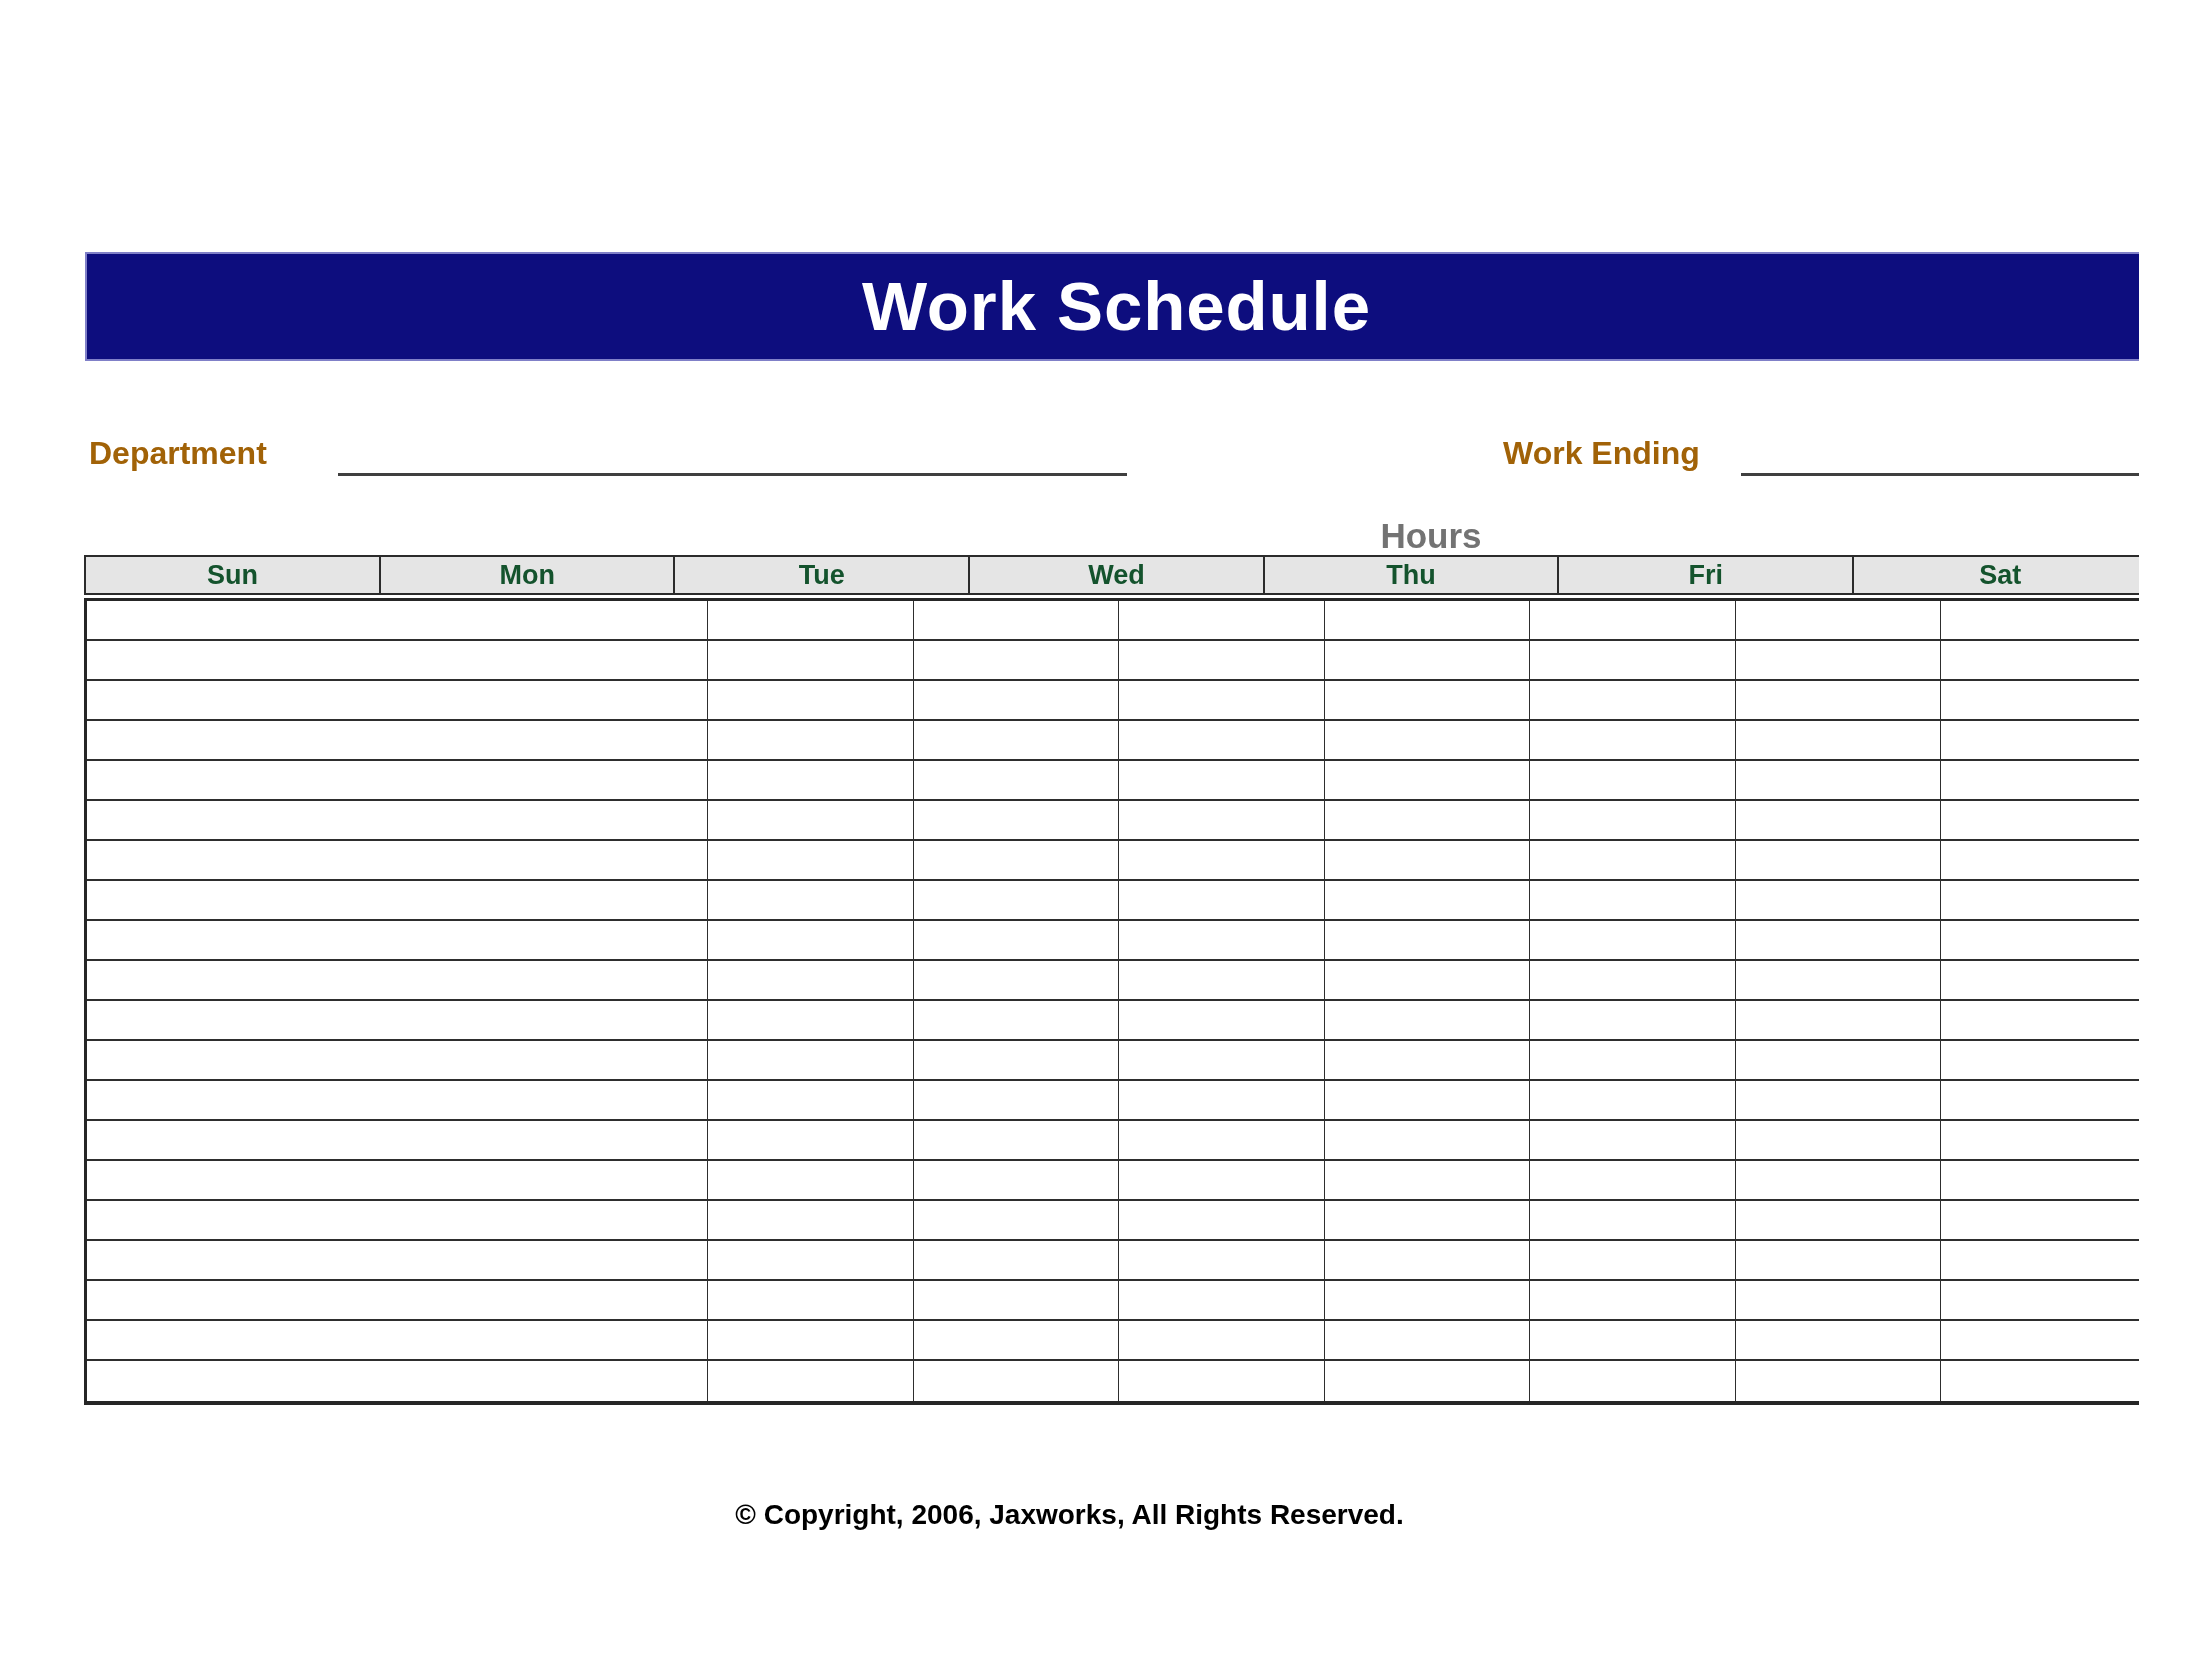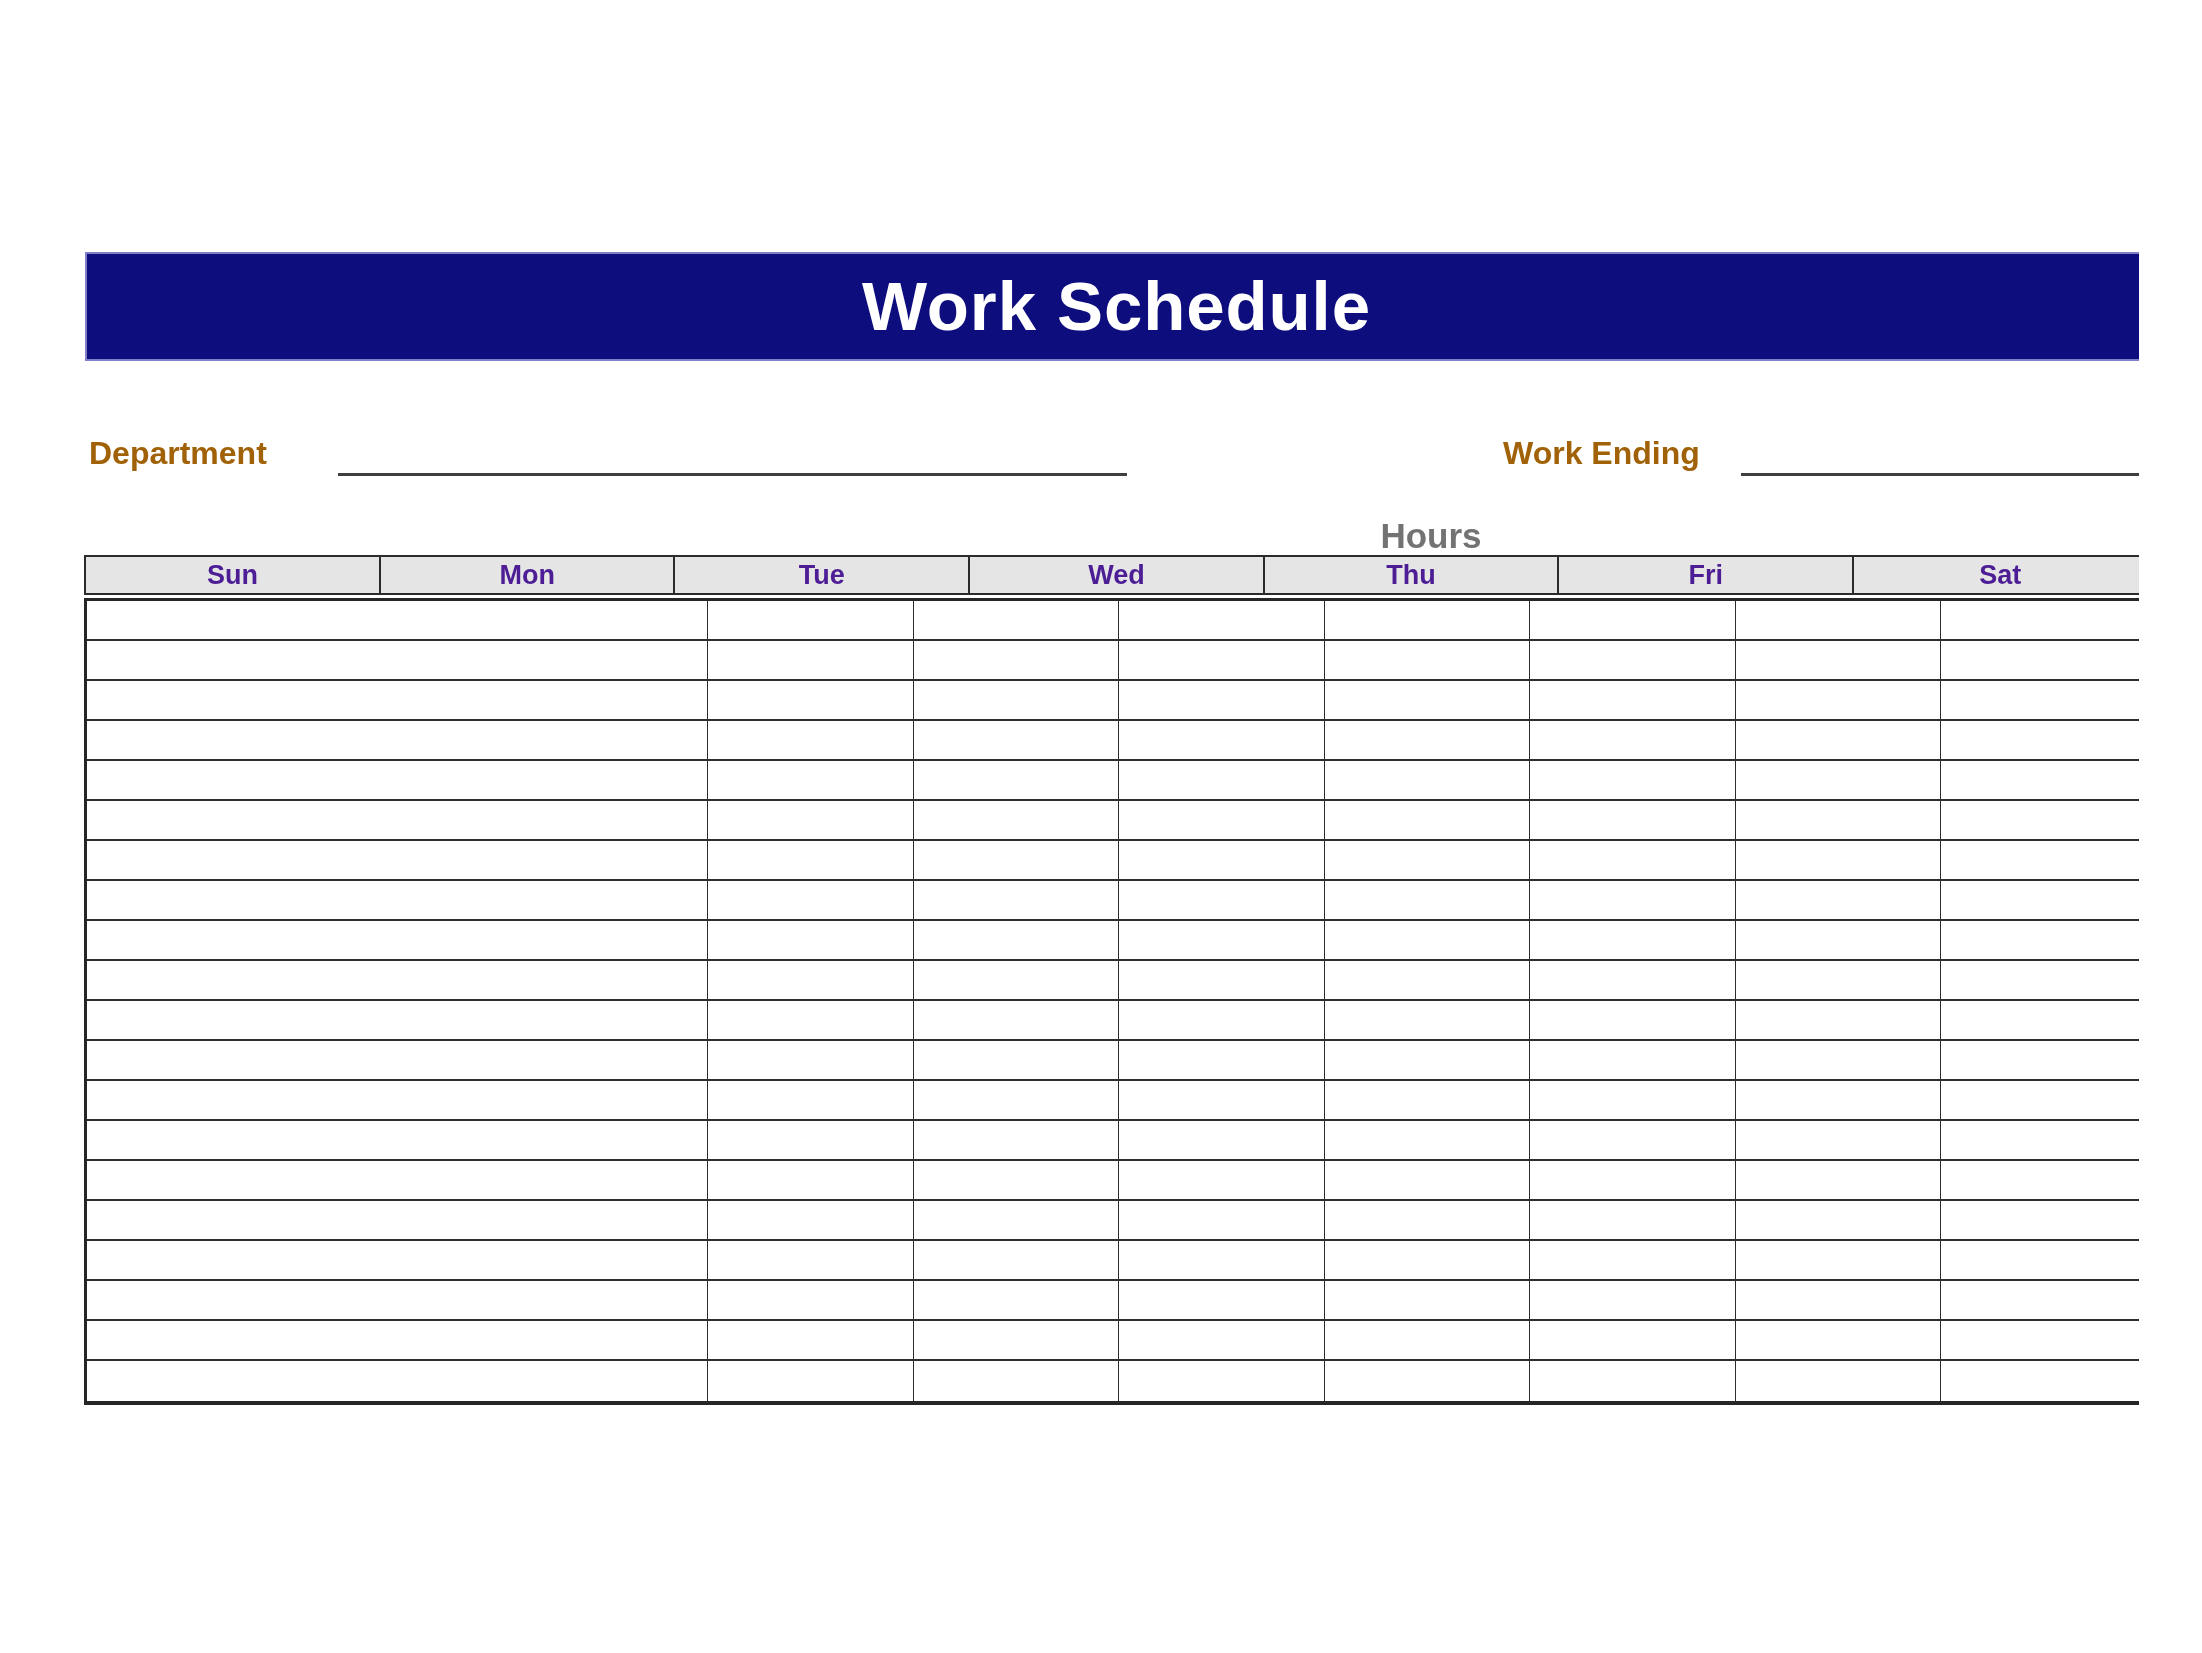--- a/index.html
+++ b/index.html
@@ -97,21 +97,21 @@
     flex: 1 1 0;
     box-sizing: border-box;
     background: var(--header-gray, #e5e5e5);
     border: 2.6px solid #2b2b2b;
     margin-left: -2.6px;
     display: flex;
     align-items: center;
     justify-content: center;
     font-size: 27px;
     font-weight: bold;
-    color: #4c1d95;
+    color: #14532d;
   }
   .day-head:first-of-type { margin-left: 0; }
 
   
   .sched-body {
     position: absolute;
     left: 84px;
     top: 598px;
     width: 2065px;
     box-sizing: border-box;
@@ -384,15 +384,16 @@
         <div class="cell day-cell"></div>
         <div class="cell day-cell"></div>
         <div class="cell day-cell"></div>
         <div class="cell day-cell"></div>
         <div class="cell day-cell"></div>
         <div class="cell day-cell"></div>
         <div class="cell day-cell"></div>
       </div>
     </div>
 
+  <div class="footer-text">© Copyright, 2006, Jaxworks, All Rights Reserved.</div>
 
 </div>
 
 
 </body></html>

